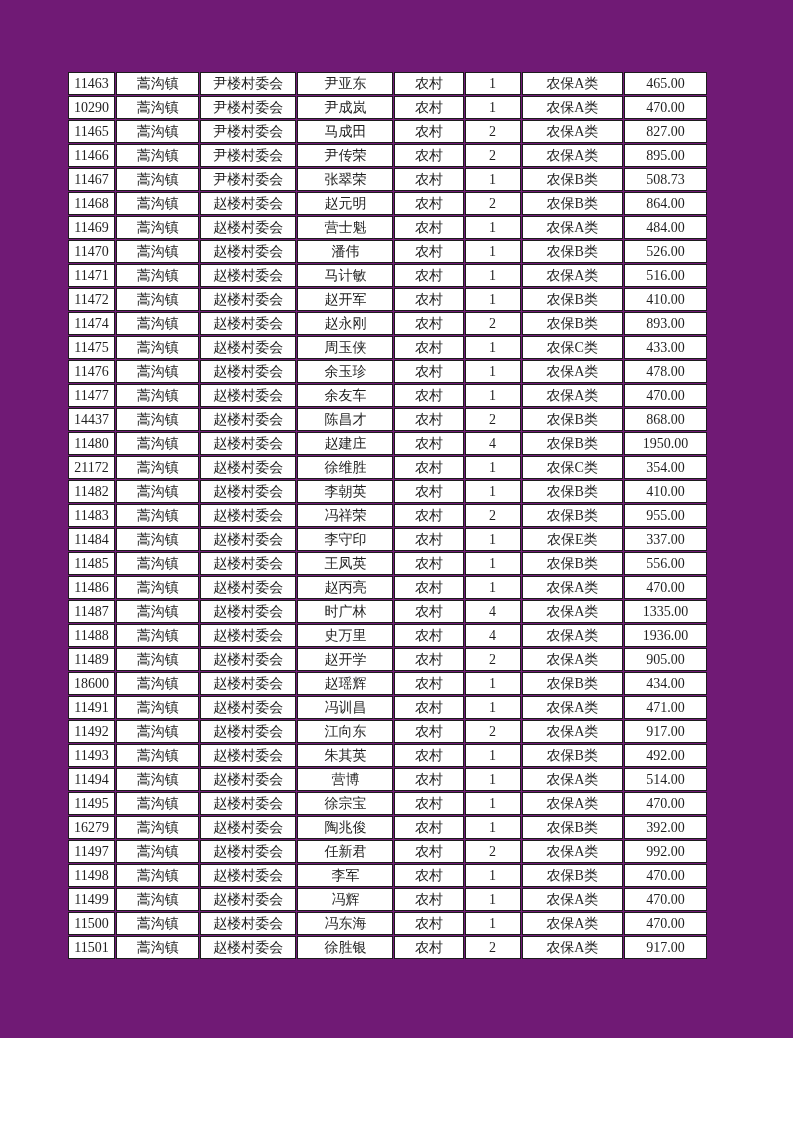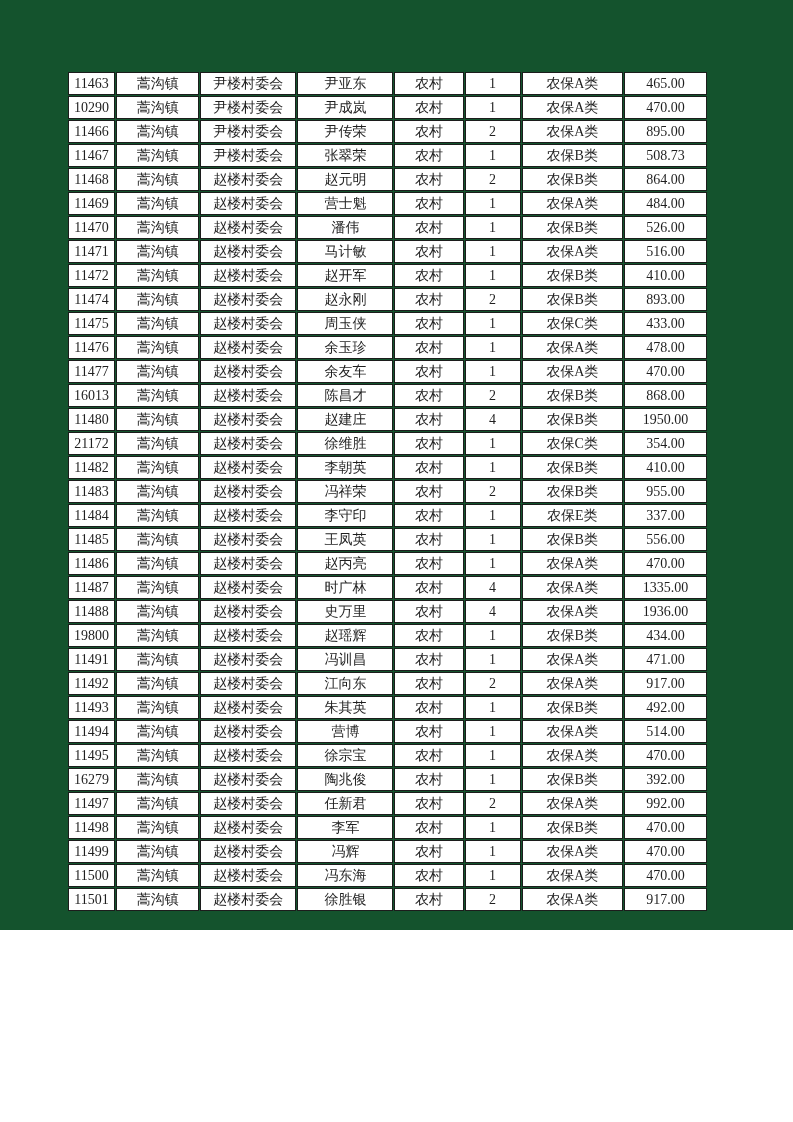--- a/index.html
+++ b/index.html
@@ -3,22 +3,22 @@
 <meta charset="utf-8">
 <style>
   html, body {
     margin: 0;
     padding: 0;
     background: #ffffff;
   }
   .page {
     position: relative;
     width: 793px;
-    height: 930px;
-    background: #14532d;
+    height: 1038px;
+    background: #701a75;
     overflow: hidden;
     font-family: "Liberation Serif", "DejaVu Serif", serif;
     color: #1a1a1a;
   }
   table.roster {
     position: absolute;
     left: 67px;
     top: 71px;
     width: 641px;
     table-layout: fixed;
@@ -78,20 +78,30 @@
           <td>10290</td>
           <td>蒿沟镇</td>
           <td>尹楼村委会</td>
           <td>尹成岚</td>
           <td>农村</td>
           <td>1</td>
           <td>农保A类</td>
           <td>470.00</td>
         </tr>
         <tr>
+          <td>11465</td>
+          <td>蒿沟镇</td>
+          <td>尹楼村委会</td>
+          <td>马成田</td>
+          <td>农村</td>
+          <td>2</td>
+          <td>农保A类</td>
+          <td>827.00</td>
+        </tr>
+        <tr>
           <td>11466</td>
           <td>蒿沟镇</td>
           <td>尹楼村委会</td>
           <td>尹传荣</td>
           <td>农村</td>
           <td>2</td>
           <td>农保A类</td>
           <td>895.00</td>
         </tr>
         <tr>
@@ -188,21 +198,21 @@
           <td>11477</td>
           <td>蒿沟镇</td>
           <td>赵楼村委会</td>
           <td>余友车</td>
           <td>农村</td>
           <td>1</td>
           <td>农保A类</td>
           <td>470.00</td>
         </tr>
         <tr>
-          <td>16013</td>
+          <td>14437</td>
           <td>蒿沟镇</td>
           <td>赵楼村委会</td>
           <td>陈昌才</td>
           <td>农村</td>
           <td>2</td>
           <td>农保B类</td>
           <td>868.00</td>
         </tr>
         <tr>
           <td>11480</td>
@@ -288,21 +298,31 @@
           <td>11488</td>
           <td>蒿沟镇</td>
           <td>赵楼村委会</td>
           <td>史万里</td>
           <td>农村</td>
           <td>4</td>
           <td>农保A类</td>
           <td>1936.00</td>
         </tr>
         <tr>
-          <td>19800</td>
+          <td>11489</td>
+          <td>蒿沟镇</td>
+          <td>赵楼村委会</td>
+          <td>赵开学</td>
+          <td>农村</td>
+          <td>2</td>
+          <td>农保A类</td>
+          <td>905.00</td>
+        </tr>
+        <tr>
+          <td>18600</td>
           <td>蒿沟镇</td>
           <td>赵楼村委会</td>
           <td>赵瑶辉</td>
           <td>农村</td>
           <td>1</td>
           <td>农保B类</td>
           <td>434.00</td>
         </tr>
         <tr>
           <td>11491</td>

